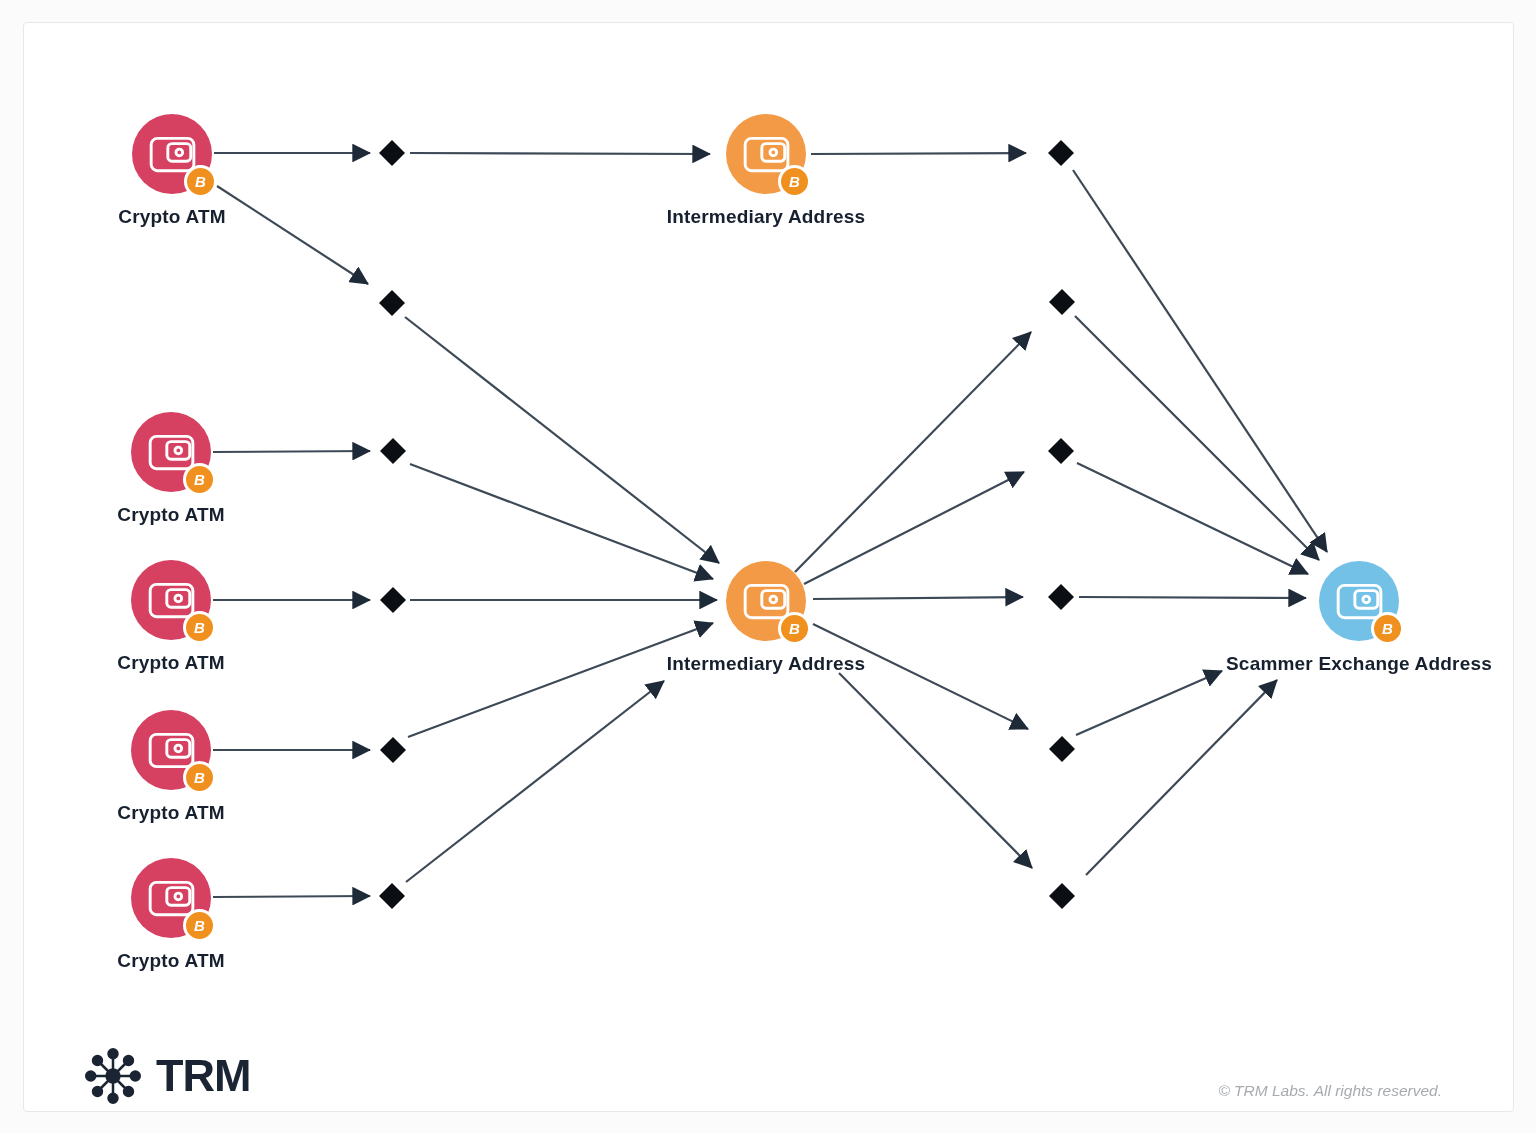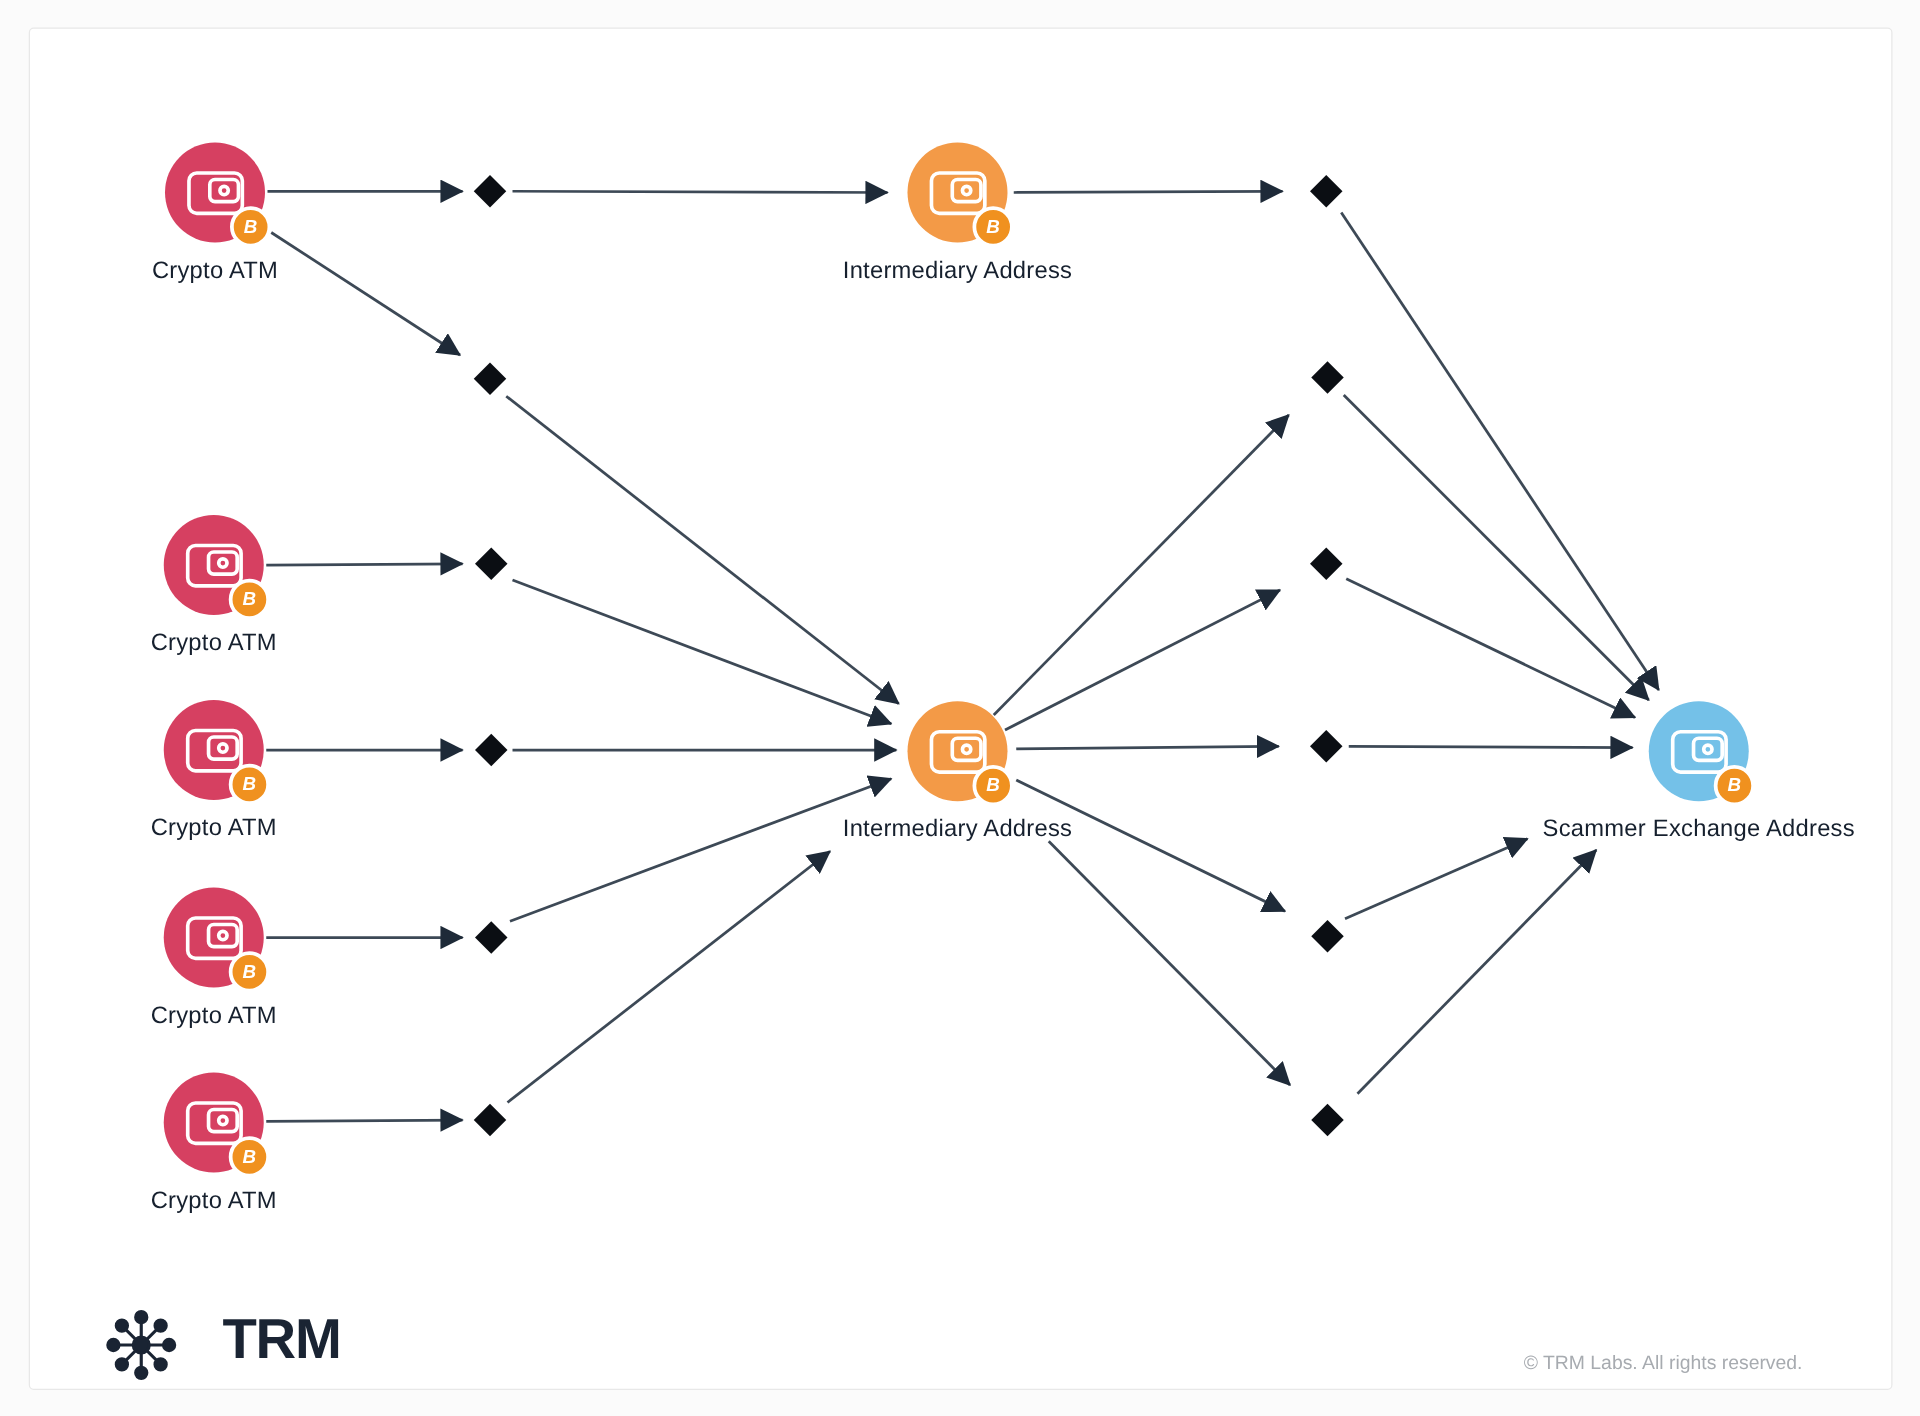--- a/index.html
+++ b/index.html
@@ -8,24 +8,24 @@
     background:#ffffff;border:1px solid #e8e8e8;border-radius:4px;overflow:hidden;}
   #edge-layer{position:absolute;left:0;top:0;z-index:1;}
   .edge{stroke:#3d4956;stroke-width:2.2;fill:none;}
   .node{position:absolute;width:80px;z-index:2;}
   .circle{position:relative;width:80px;height:80px;border-radius:50%;
     display:flex;align-items:center;justify-content:center;}
   .badge{position:absolute;left:52px;top:51px;width:27px;height:27px;border-radius:50%;
     border:3px solid #ffffff;color:#ffffff;display:flex;align-items:center;justify-content:center;
     font-weight:700;font-style:italic;font-size:15px;line-height:1;box-sizing:content-box;}
   .nlabel{position:absolute;left:-110px;top:92px;width:300px;text-align:center;
-    font-weight:400;font-size:19px;letter-spacing:.2px;color:#16202e;white-space:nowrap;}
-  #logo{position:absolute;left:58px;top:1022px;display:flex;align-items:flex-start;z-index:3;gap:22px;}
+    font-weight:700;font-size:19px;letter-spacing:.2px;color:#16202e;white-space:nowrap;}
+  #logo{position:absolute;left:58px;top:1022px;display:flex;align-items:center;z-index:3;}
   #wordmark{font-weight:700;font-size:45px;letter-spacing:-1px;color:#1a2433;margin-left:12px;}
-  #copyright{position:absolute;right:71px;top:1059px;font-size:15.5px;color:#a7abb0;z-index:3;}
+  #copyright{position:absolute;right:71px;top:1059px;font-size:15.5px;color:#a7abb0;z-index:3;font-style:italic;}
 </style>
 </head>
 <body>
 
 <div id="card">
   <svg id="edge-layer" width="1536" height="1133" viewBox="0 0 1536 1133">
     <defs>
       <marker id="ah" viewBox="0 0 9 9" refX="8.5" refY="4.5" markerWidth="8.5" markerHeight="8.5" orient="auto">
         <path d="M0,0 L9,4.5 L0,9 Z" fill="#1e2a38"></path>
       </marker>

